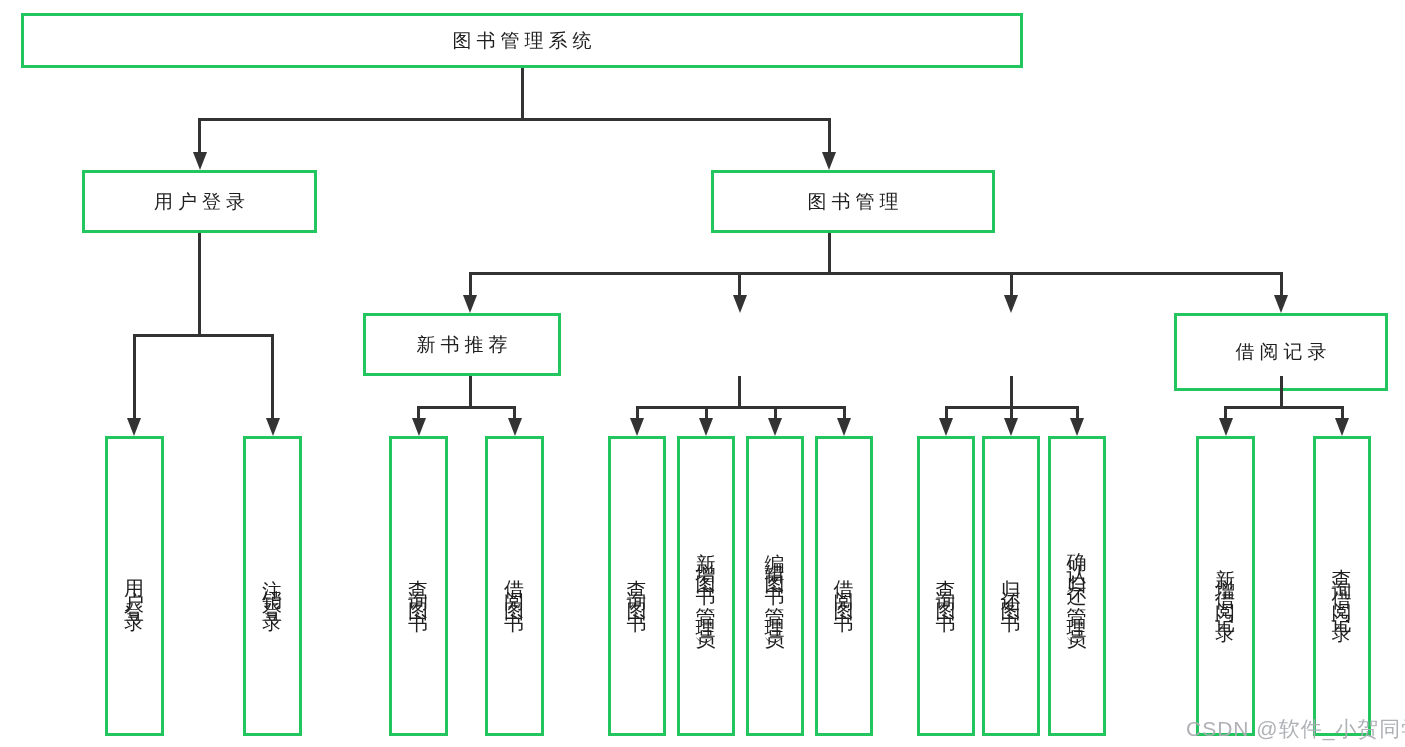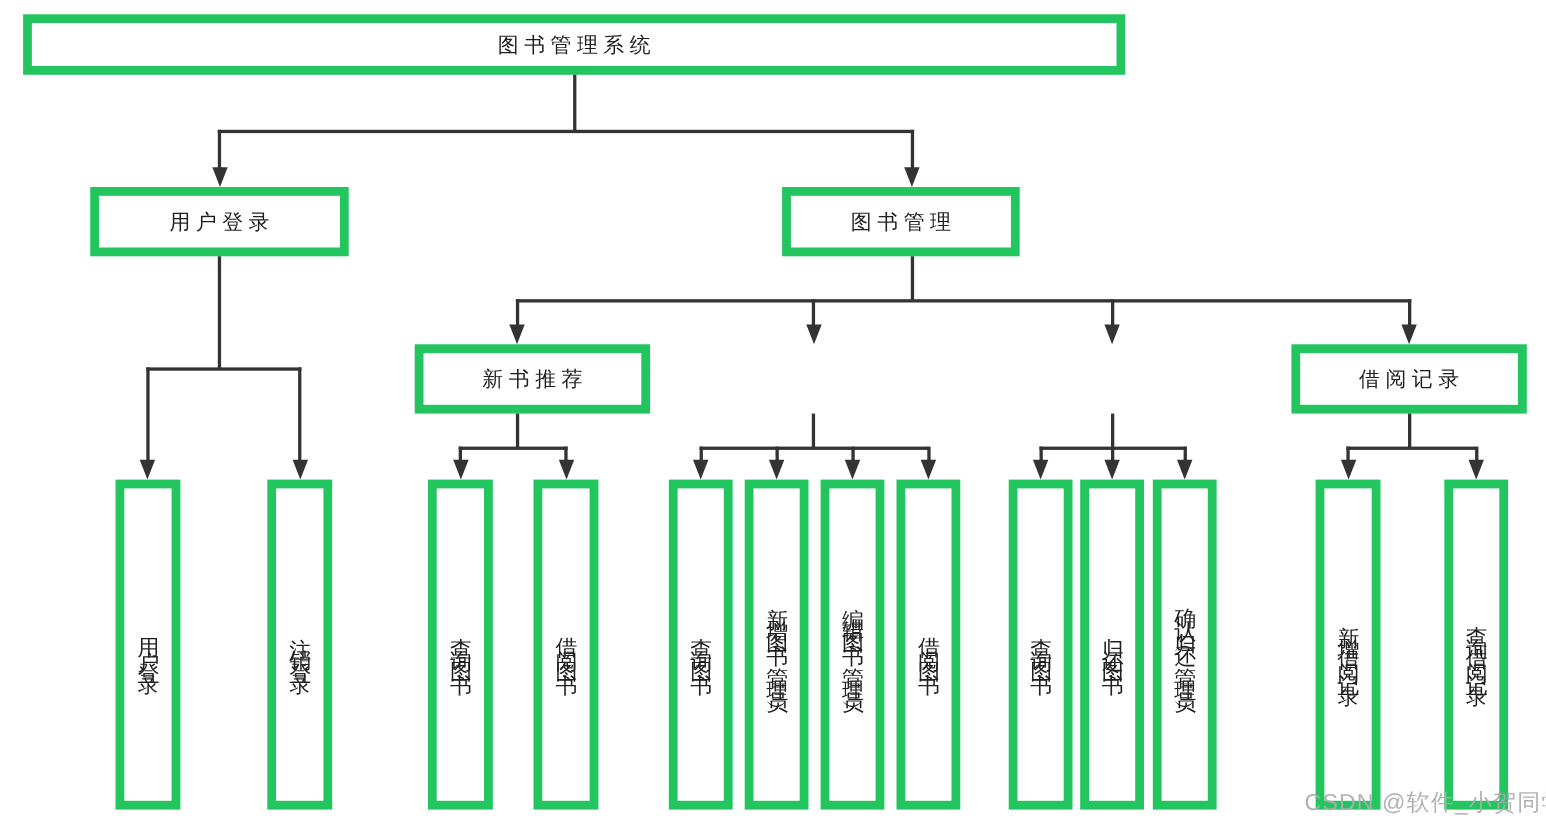--- a/index.html
+++ b/index.html
@@ -1,21 +1,21 @@
 <!DOCTYPE html>
 <html><head>
 <meta charset="utf-8">
 <style>
   html,body{margin:0;padding:0;background:#ffffff;}
   .canvas{
     position:relative;width:1405px;height:747px;background:#ffffff;overflow:hidden;
     font-family:"Liberation Sans","DejaVu Sans",sans-serif;color:#1f1f1f;
   }
   .node{
-    position:absolute;box-sizing:border-box;border:8px solid #22c55e;background:#ffffff;
+    position:absolute;box-sizing:border-box;border:3px solid #22c55e;background:#ffffff;
     display:flex;align-items:center;justify-content:center;
   }
   .h-node span{
     font-size:19px;letter-spacing:5px;text-indent:5px;white-space:nowrap;color:#1f1f1f;
   }
   .v-node span{
     writing-mode:vertical-rl;font-size:20px;letter-spacing:11px;line-height:1;color:#1f1f1f;
   }
   .vl{position:absolute;width:3px;background:#333333;}
   .hl{position:absolute;height:3px;background:#333333;}
@@ -42,21 +42,21 @@
   <div class="hl" style="left:198px;top:118px;width:633px"></div>
 
   <div class="vl" style="left:198px;top:118px;height:36px"></div>
   <div class="ah" style="left:192.5px;top:152px"></div>
   <div class="vl" style="left:827.5px;top:118px;height:36px"></div>
   <div class="ah" style="left:822px;top:152px"></div>
 
   <div class="node h-node" style="left:82px;top:170px;width:235px;height:63px">
     <span>用户登录</span>
   </div>
-  <div class="node h-node" style="left:711px;top:170px;width:216px;height:63px">
+  <div class="node h-node" style="left:711px;top:170px;width:284px;height:63px">
     <span>图书管理</span>
   </div>
 
   <div class="vl" style="left:198px;top:233px;height:103px"></div>
   <div class="hl" style="left:132.5px;top:334px;width:141.5px"></div>
   <div class="vl" style="left:132.5px;top:334px;height:86px"></div>
   <div class="ah" style="left:127px;top:418px"></div>
   <div class="vl" style="left:271px;top:334px;height:86px"></div>
   <div class="ah" style="left:265.5px;top:418px"></div>
 
@@ -64,24 +64,24 @@
   <div class="hl" style="left:468.5px;top:272px;width:814px"></div>
   <div class="vl" style="left:468.5px;top:272px;height:26px"></div>
   <div class="ah" style="left:463px;top:295px"></div>
   <div class="vl" style="left:738px;top:272px;height:26px"></div>
   <div class="ah" style="left:732.5px;top:295px"></div>
   <div class="vl" style="left:1009.5px;top:272px;height:26px"></div>
   <div class="ah" style="left:1004px;top:295px"></div>
   <div class="vl" style="left:1279.5px;top:272px;height:26px"></div>
   <div class="ah" style="left:1274px;top:295px"></div>
 
-  <div class="node h-node" style="left:377px;top:313px;width:214px;height:63px">
+  <div class="node h-node" style="left:363px;top:313px;width:198px;height:63px">
     <span>新书推荐</span>
   </div>
-  <div class="node h-node" style="left:1174px;top:313px;width:214px;height:63px">
+  <div class="node h-node" style="left:1174px;top:313px;width:214px;height:78px">
     <span>借阅记录</span>
   </div>
 
   <div class="vl" style="left:468.5px;top:376px;height:32px"></div>
   <div class="hl" style="left:417px;top:406px;width:99px"></div>
   <div class="vl" style="left:417px;top:406px;height:14px"></div>
   <div class="ah" style="left:411.5px;top:418px"></div>
   <div class="vl" style="left:513px;top:406px;height:14px"></div>
   <div class="ah" style="left:507.5px;top:418px"></div>
 

